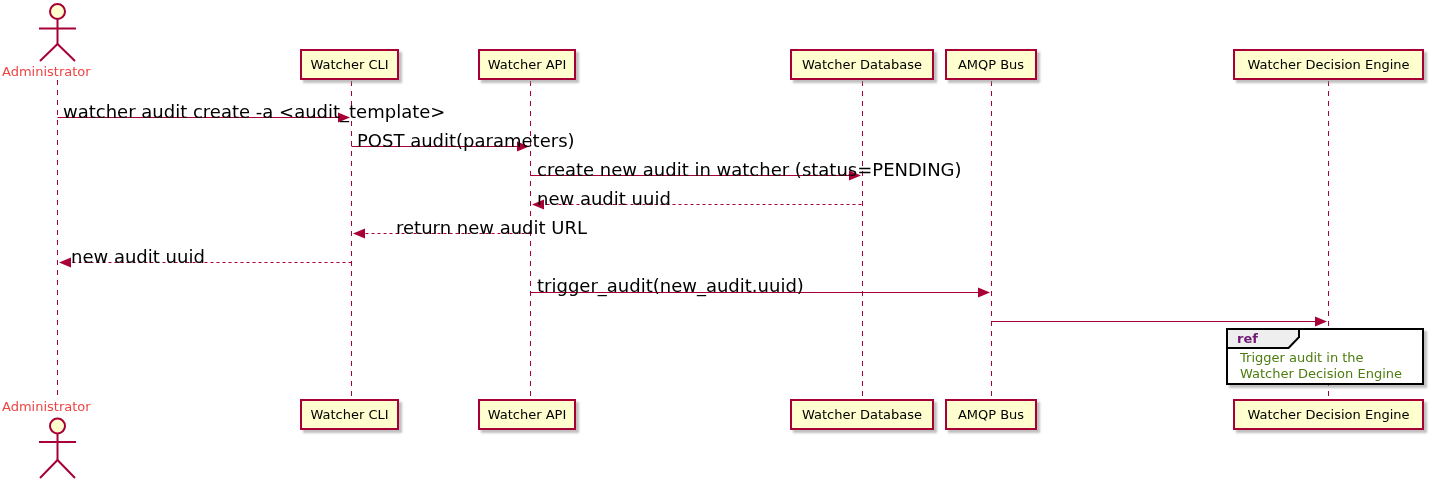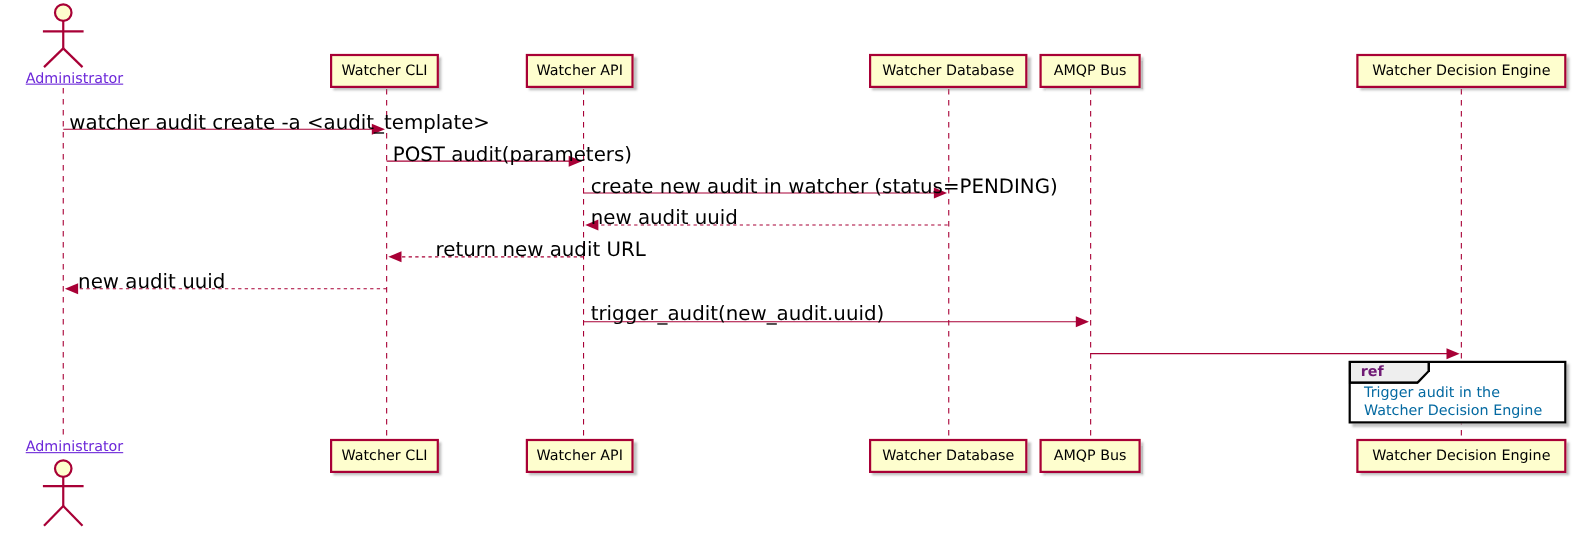--- a/index.html
+++ b/index.html
@@ -29,26 +29,25 @@
     align-items: center;
     justify-content: center;
     font-size: 13px;
     color: #000000;
     z-index: 2;
     white-space: nowrap;
   }
   .actor-label {
     position: absolute;
     width: 110px;
-    text-align: right;
-    font-size: 13px;
-    color: #6d28d9;
+    text-align: left;
+    font-size: 13px;
+    color: #ef4444;
     z-index: 2;
     white-space: nowrap;
-    text-decoration: underline;
   }
   .msg-label {
     position: absolute;
     font-size: 18px;
     color: #000000;
     z-index: 2;
     white-space: nowrap;
   }
   .ref-box {
     position: absolute;
@@ -80,21 +79,21 @@
     font-weight: bold;
     color: #701a75;
     padding-left: 9px;
   }
   .ref-body {
     position: absolute;
     left: 0; top: 19px;
     width: 100%;
     padding: 1px 0 0 12px;
     font-size: 13px;
-    color: #0369a1;
+    color: #4d7c0f;
     line-height: 16px;
     white-space: nowrap;
   }
 </style>
 </head>
 <body>
 
 <div id="canvas">
 
   <svg id="wires" width="1434" height="486" viewBox="0 0 1434 486">

